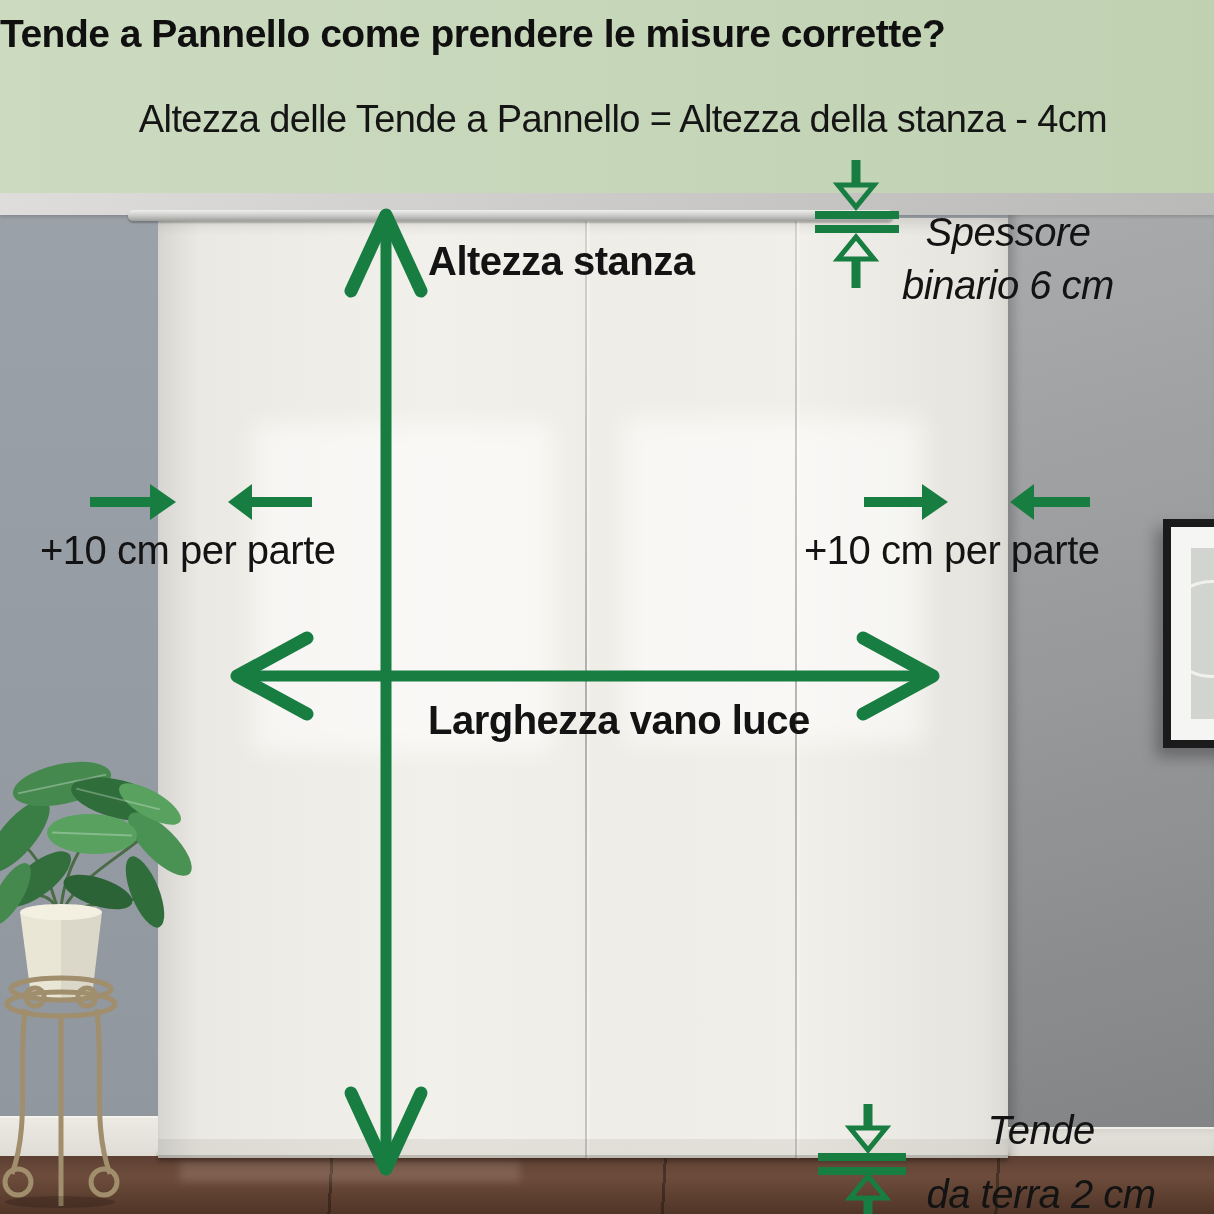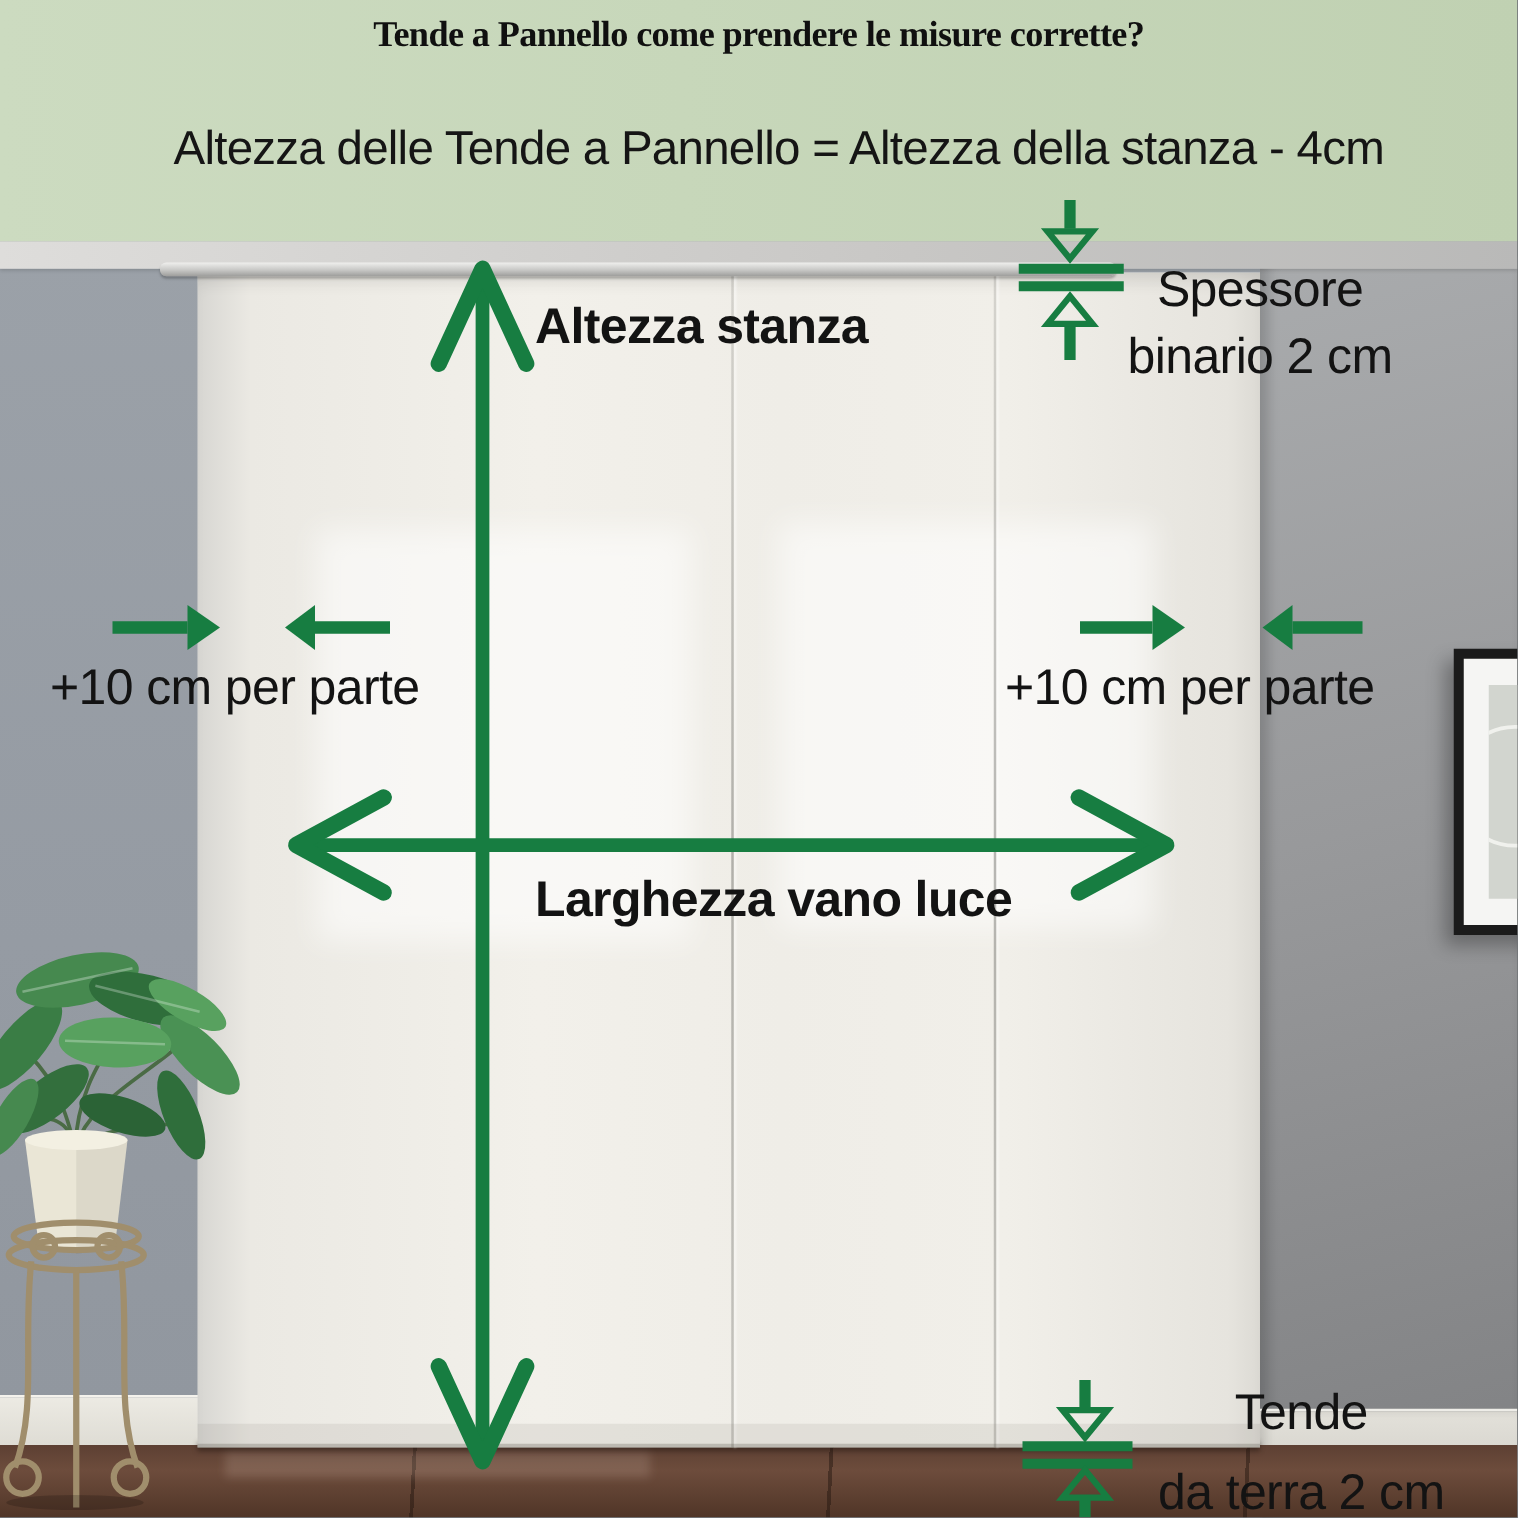--- a/index.html
+++ b/index.html
@@ -13,22 +13,22 @@
     font-family:"Liberation Sans", sans-serif;color:var(--text,#141414);
     background:#9aa0a6;
   }
   
   #header{
     position:absolute;left:0;top:0;width:1214px;height:193px;
     background:linear-gradient(90deg,#ccdbc0 0%,var(--header-background,#c7d7ba) 45%,#c0d1b2 100%);
     z-index:5;
   }
   #header h1{
-    position:absolute;top:12px;left:0;width:100%;margin:0;text-align:center;
-    font-size:29px;font-weight:700;letter-spacing:-0.5px;color:#101010;font-family:Liberation Serif, serif;
+    position:absolute;top:12px;left:0;width:100%;margin:0;text-align:left;
+    font-size:39px;font-weight:700;letter-spacing:-0.5px;color:#101010;
   }
   #header p{
     position:absolute;left:0;width:100%;margin:16px;text-align:center;
     font-size:38px;font-weight:400;color:#151515;letter-spacing:-0.6px;
   }
   #formula-height{top:82px;}
   #formula-width{top:132px;}
   
   .abs{position:absolute;}
   #wall-left{left:0;top:193px;width:1010px;height:1021px;
@@ -82,21 +82,21 @@
   #annotation-layer .gs{stroke:var(--accent-green,#177d41);fill:none;}
   #annotation-layer .gf{fill:var(--accent-green,#177d41);stroke:none;}
   .label{position:absolute;z-index:11;color:#131313;white-space:nowrap;}
   .label.bold{font-weight:700;letter-spacing:-0.5px;}
   #label-room-height{left:428px;top:239px;font-size:40px;}
   #label-opening-width{left:428px;top:698px;font-size:40px;}
   #label-margin-left{left:40px;top:528px;font-size:40px;letter-spacing:-0.5px;}
   #label-margin-right{left:804px;top:528px;font-size:40px;letter-spacing:-0.5px;}
   #label-track{left:880px;top:206px;width:256px;font-size:40px;line-height:53px;text-align:center;letter-spacing:-0.5px;}
   #label-floor-gap{left:898px;top:1098px;width:286px;font-size:40px;line-height:64px;text-align:center;letter-spacing:-0.5px;}
-  .label span{display:block;}
+  .label span{display:block;font-style:italic;}
 </style>
 </head>
 <body>
 
 <div id="canvas">
 
   <div class="abs" id="wall-left"></div>
   <div class="abs" id="wall-right"></div>
   <div class="abs" id="ceiling"></div>
 
@@ -205,21 +205,21 @@
       <line class="gs" x1="868" y1="1200" x2="868" y2="1214" stroke-width="9"></line>
     </g>
   </svg>
 
   <div class="label bold" id="label-room-height">Altezza stanza</div>
   <div class="label bold" id="label-opening-width">Larghezza vano luce</div>
   <div class="label" id="label-margin-left">+10 cm per parte</div>
   <div class="label" id="label-margin-right">+10 cm per parte</div>
   <div class="label" id="label-track">
     <span>Spessore</span>
-    <span>binario 2 cm</span>
+    <span>binario 6 cm</span>
   </div>
   <div class="label" id="label-floor-gap">
     <span>Tende</span>
     <span>da terra 2 cm</span>
   </div>
 
   <div id="header">
     <h1>Tende a Pannello come prendere le misure corrette?</h1>
     <p id="formula-height">Altezza delle Tende a Pannello = Altezza della stanza - 4cm</p>
   </div>

